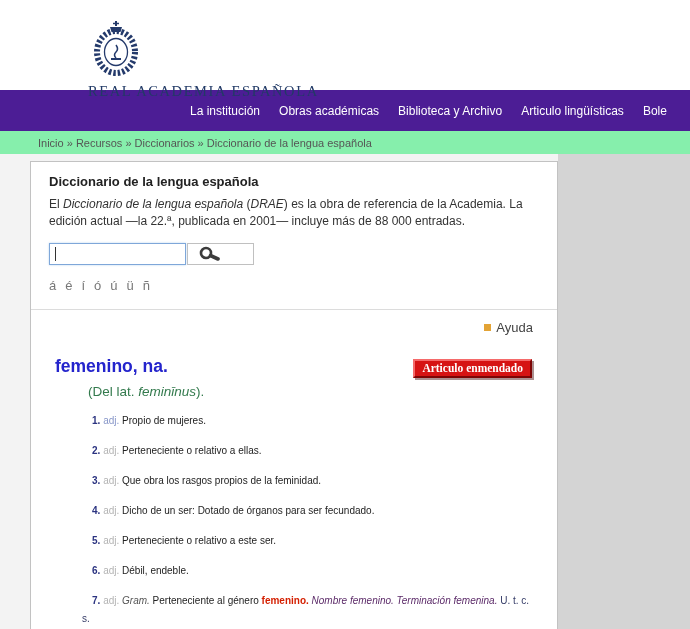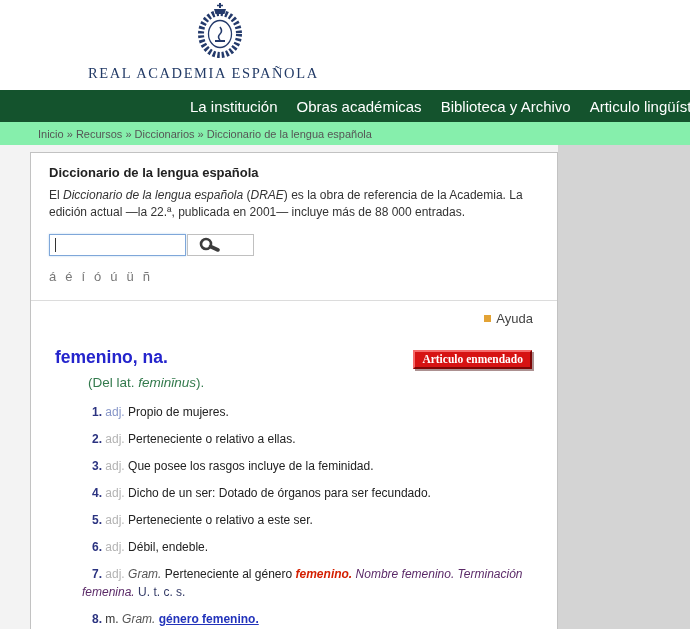--- a/index.html
+++ b/index.html
@@ -5,32 +5,32 @@
   * { box-sizing: border-box; }
   html,body { margin:0; padding:0; }
   body {
     width:690px; height:629px; overflow:hidden; background:#fff;
     font-family:"Liberation Sans","DejaVu Sans",sans-serif;
     -webkit-font-smoothing:antialiased;
   }
 
   
   .site-header { height:90px; background:#fff; }
-  .logo-block { margin-left:88px; width:160px; text-align:right; padding-top:2px; }
+  .logo-block { margin-left:88px; width:160px; text-align:left; padding-top:20px; }
   .site-name {
     font-family:"Liberation Serif","DejaVu Serif",serif;
     font-size:14.5px; letter-spacing:1.6px; color:#223a66;
     margin-top:3px; white-space:nowrap;
   }
 
   
   .topnav {
-    height:32px; background:#14532d; color:#fff;
+    height:41px; background:#4c1d95; color:#fff;
     display:flex; align-items:center; gap:19px;
-    padding-left:190px; font-size:15px; white-space:nowrap;
+    padding-left:190px; font-size:12px; white-space:nowrap;
   }
   .topnav .nav-item { cursor:pointer; }
 
   
   .breadcrumb-band {
     height:23px; background:#86efac; display:flex; align-items:center;
     padding-left:38px; font-size:11px; color:#555;
   }
 
   
@@ -78,27 +78,27 @@
     font-family:"Liberation Serif","DejaVu Serif",serif; font-weight:bold; font-size:11.5px;
     color:#fff; background:#d61313; padding:1px 7px 2px;
     border-top:2px solid #f56a6a; border-left:2px solid #f56a6a;
     border-bottom:2px solid #7e0505; border-right:2px solid #7e0505;
     box-shadow:2px 2px 0 rgba(70,10,10,.45); margin-top:3px; cursor:pointer; white-space:nowrap;
   }
   .etym { margin-left:33px; margin-top:6px; font-size:13.5px; color:#337a4d; }
   .etym .it { font-style:italic; }
 
   .senses { margin-left:27px; margin-top:13px; }
-  .sense { font-size:12px; color:#222; line-height:18px; margin-bottom:9px; text-indent:10px; }
+  .sense { font-size:10px; color:#222; line-height:18px; margin-bottom:9px; text-indent:10px;margin-top:12px; }
   .snum { font-weight:bold; color:#2b3380; }
   .sabbr { color:#b3b3b3; }
   .sabbr.first { color:#8796c8; }
   .sabbr.dark { color:#333; }
   .sfield { font-style:italic; color:#555; }
-  .skeyword { font-weight:bold; color:#d41f00;font-style:italic; }
+  .skeyword { font-weight:bold; color:#d41f00; }
   .sexample { font-style:italic; color:#5b2a68; }
   .susage { color:#333a66; }
   .slink { font-weight:bold; color:#2233bb; text-decoration:underline; cursor:pointer; }
 </style>
 </head>
 <body>
 
 <header class="site-header">
   <div class="logo-block">
     <svg width="56" height="56" viewBox="0 0 56 56">
@@ -182,21 +182,21 @@
             <span>Propio de mujeres.</span>
           </div>
           <div class="sense">
             <span class="snum">2.</span>
             <span class="sabbr">adj.</span>
             <span>Perteneciente o relativo a ellas.</span>
           </div>
           <div class="sense">
             <span class="snum">3.</span>
             <span class="sabbr">adj.</span>
-            <span>Que posee los rasgos incluye de la feminidad.</span>
+            <span>Que obra los rasgos propios de la feminidad.</span>
           </div>
           <div class="sense">
             <span class="snum">4.</span>
             <span class="sabbr">adj.</span>
             <span>Dicho de un ser: Dotado de órganos para ser fecundado.</span>
           </div>
           <div class="sense">
             <span class="snum">5.</span>
             <span class="sabbr">adj.</span>
             <span>Perteneciente o relativo a este ser.</span>

